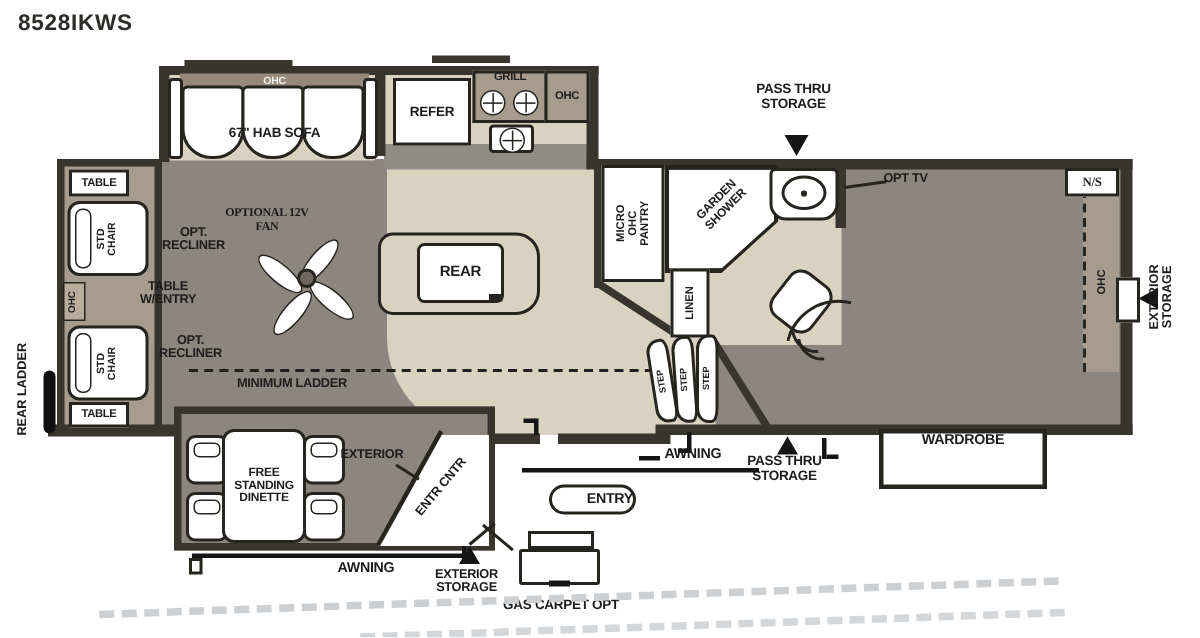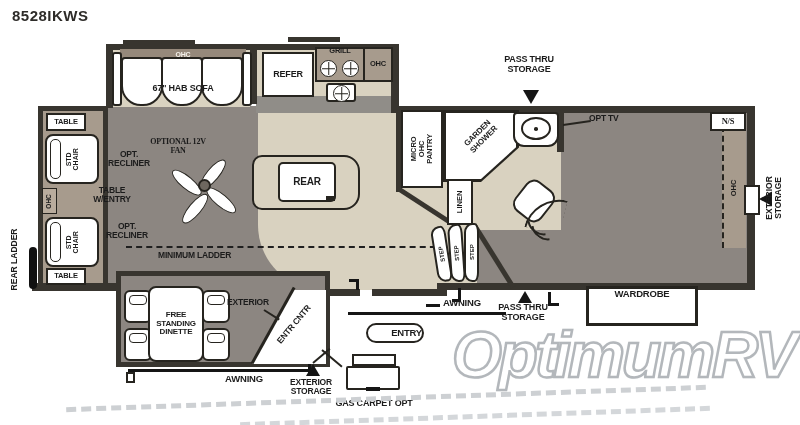--- a/index.html
+++ b/index.html
@@ -229,15 +229,13 @@
   <div class="lbl" style="left:280px;top:378px;width:62px;font-size:8.5px;">EXTERIOR STORAGE</div>
 
   <div class="leader" style="left:322px;top:349px;width:26px;transform:rotate(40deg);"></div>
   <div class="wbox" style="left:352px;top:354px;width:44px;height:12px;border-width:2px;"></div>
   <div class="wbox" style="left:346px;top:366px;width:54px;height:24px;border-width:2.5px;border-radius:2px;"></div>
   <div class="abs" style="left:366px;top:387px;width:14px;height:4px;background:#151515;"></div>
   <div class="lbl nw" style="left:334px;top:399px;width:80px;font-size:9px;">GAS CARPET OPT</div>
 
   <div class="abs" style="left:66px;top:396px;width:640px;border-top:5px dashed #cdd0d3;transform:rotate(-2deg);"></div>
   <div class="abs" style="left:240px;top:414px;width:470px;border-top:5px dashed #d4d7da;transform:rotate(-2deg);"></div>
-  <div class="abs nw" style="left:452px;top:318px;font-size:64px;font-weight:bold;font-style:italic;color:#fff;
-              -webkit-text-stroke:2.5px #b3b7bb;text-shadow:0 0 2px #b3b7bb;letter-spacing:-3px;z-index:50;">OptimumRV</div>
 </div>
 
 </body></html>

